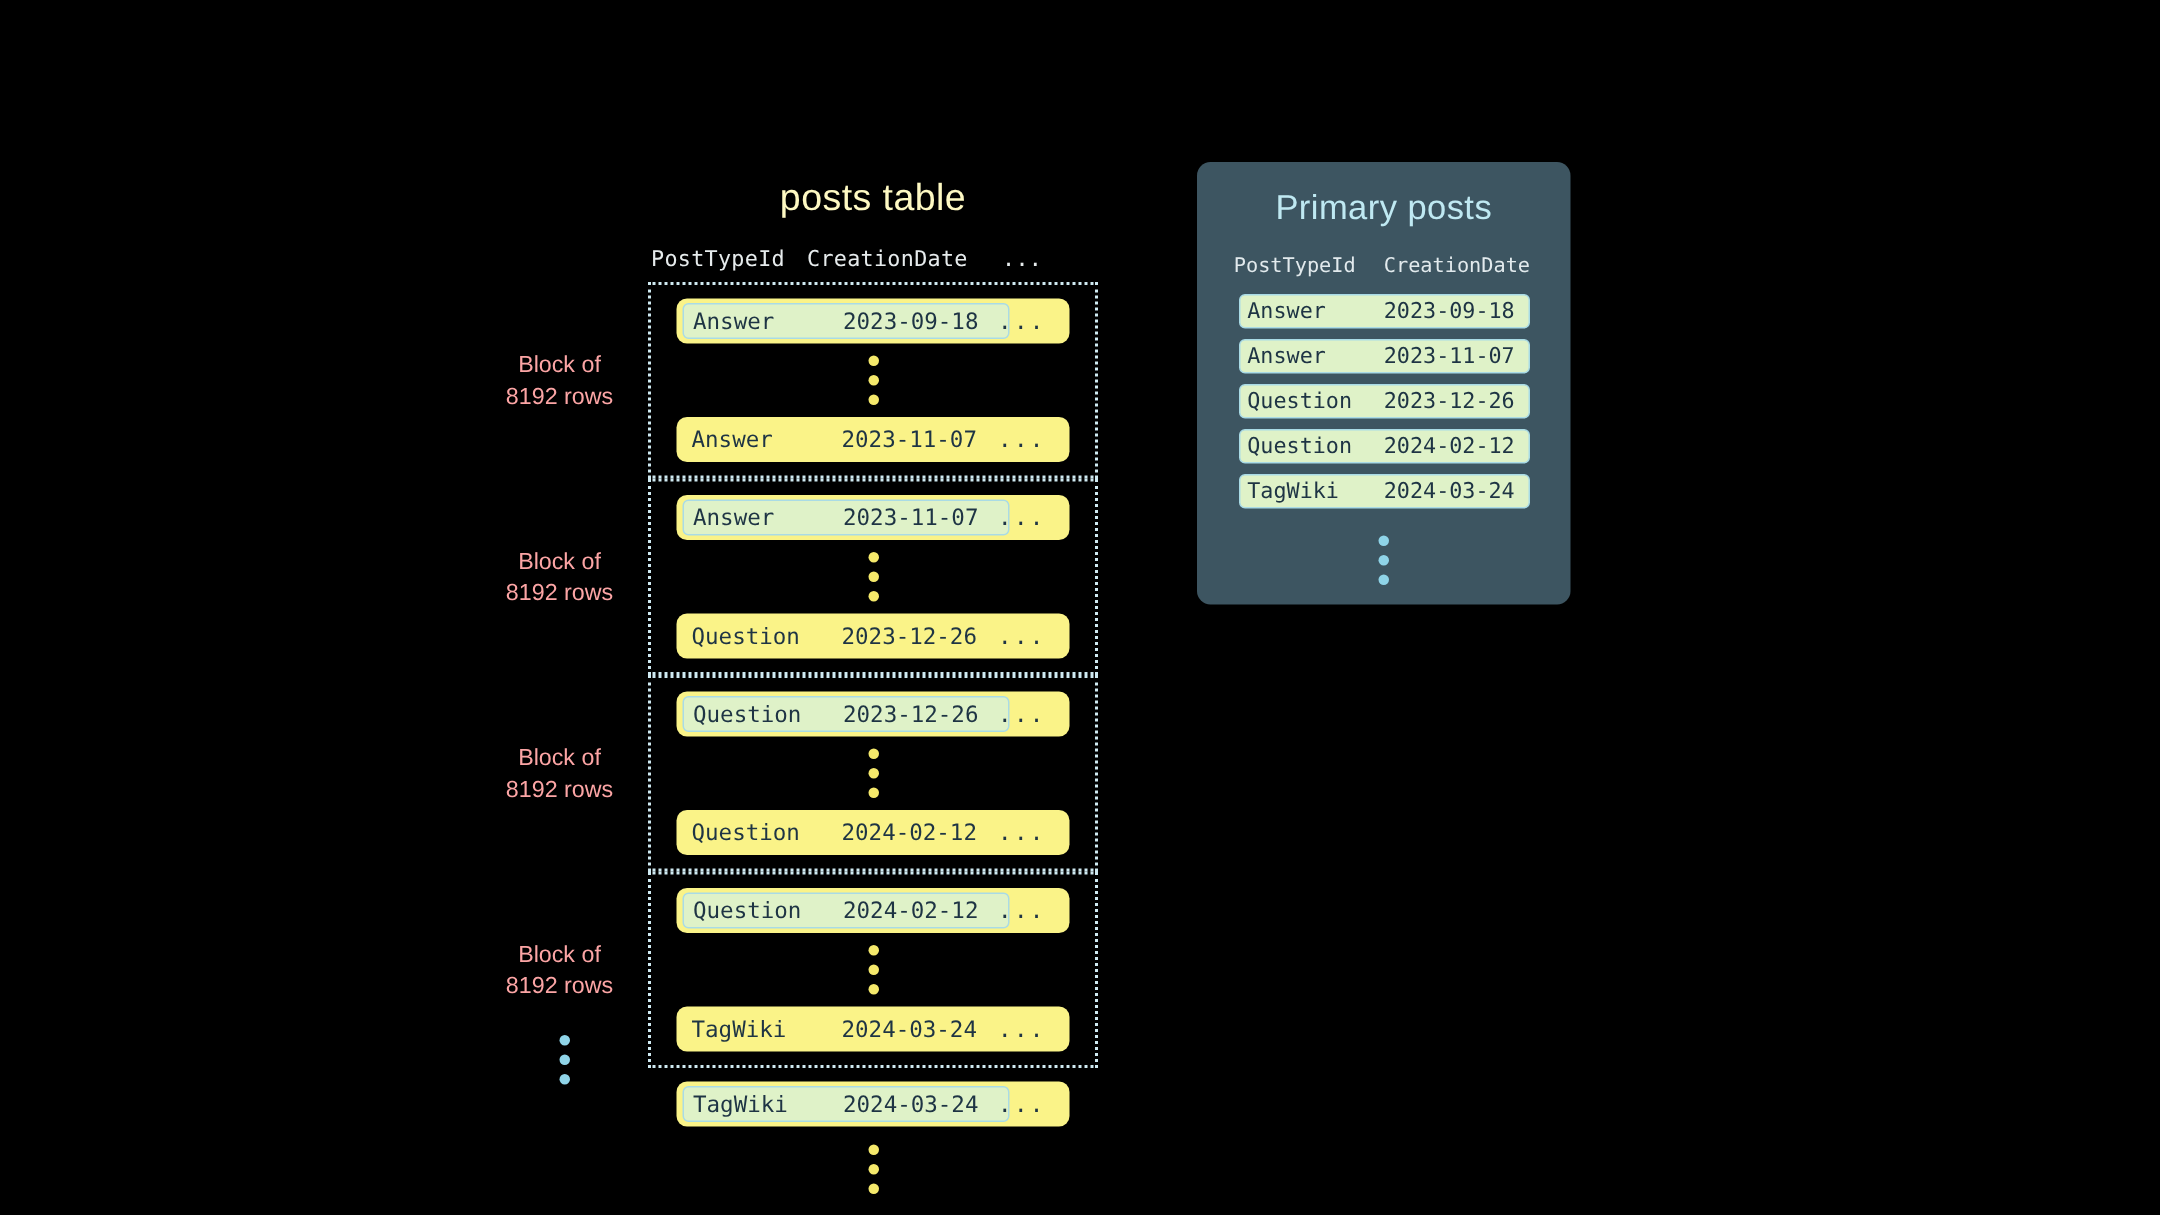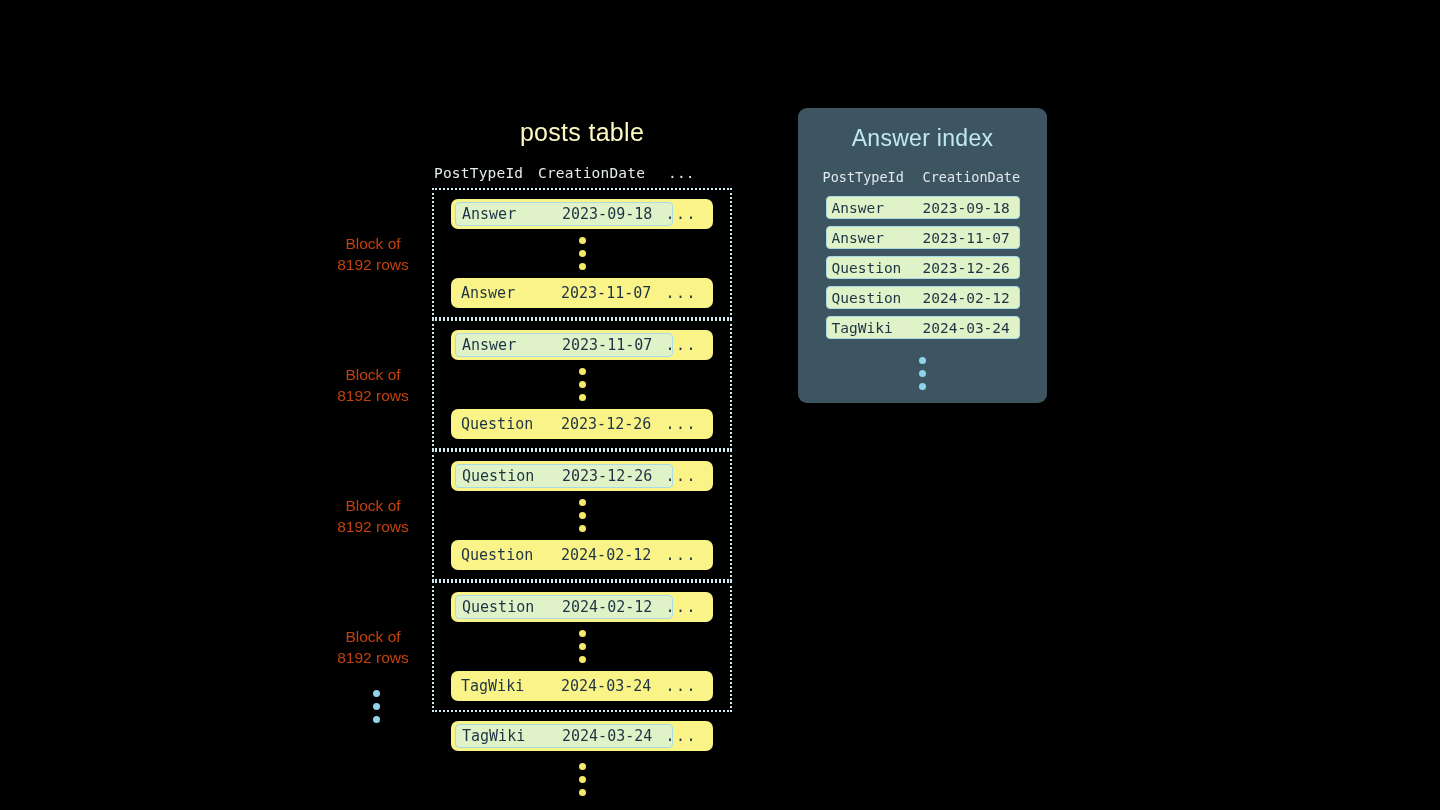--- a/index.html
+++ b/index.html
@@ -59,21 +59,21 @@
   .block {
     position: relative;
     display: flex;
     align-items: center;
   }
 
   .block-label {
     width: 107px;
     padding-right: 11px;
     text-align: center;
-    color: #c2410c;
+    color: #fca5a5;
     font-size: 15.5px;
     line-height: 21px;
     font-family: "Liberation Sans", sans-serif;
   }
 
   .block-body {
     width: 300px;
     border: 2px dotted #cfeaf2;
     padding: 9px 0 9px 0;
     display: flex;
@@ -364,21 +364,21 @@
 <div id="left-ellipsis">
   <div class="vdots cyan">
     <i></i>
     <i></i>
     <i></i>
   </div>
 </div>
 
 <div id="primary-index">
 
-  <div class="pi-title">Answer index</div>
+  <div class="pi-title">Primary posts</div>
 
   <div class="pi-headers">
     <span class="pih-type">PostTypeId</span>
     <span class="pih-date">CreationDate</span>
   </div>
 
   <div class="pi-rows">
     <div class="pi-row">
       <span class="pi-type">Answer</span>
       <span class="pi-date">2023-09-18</span>

